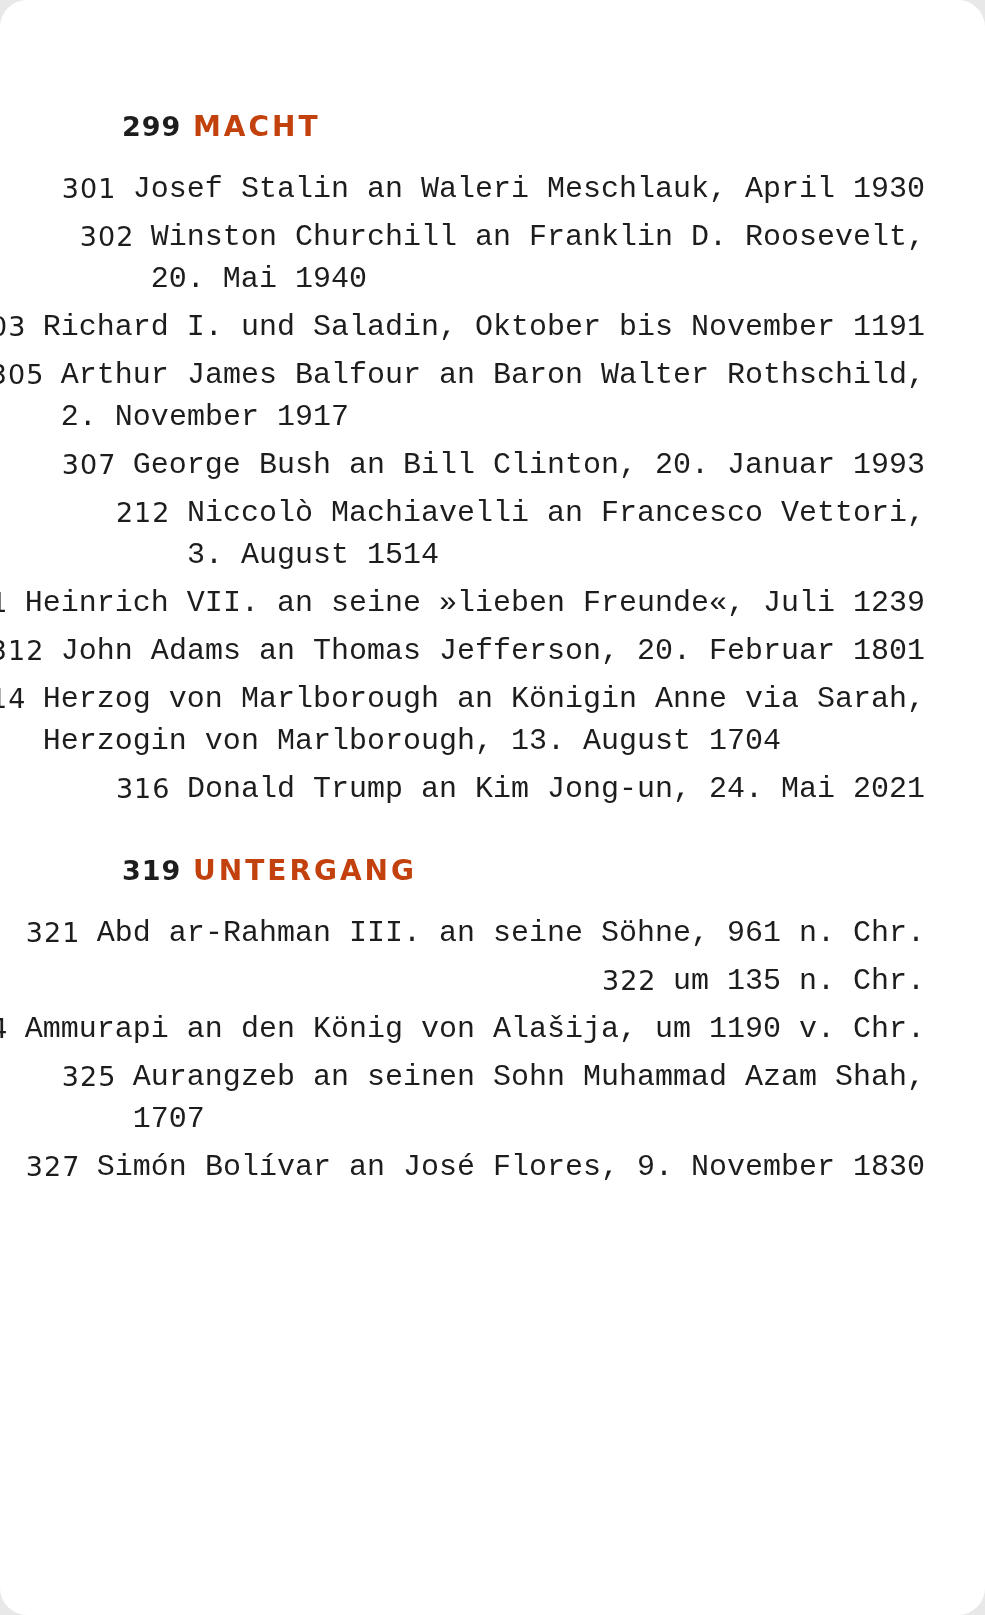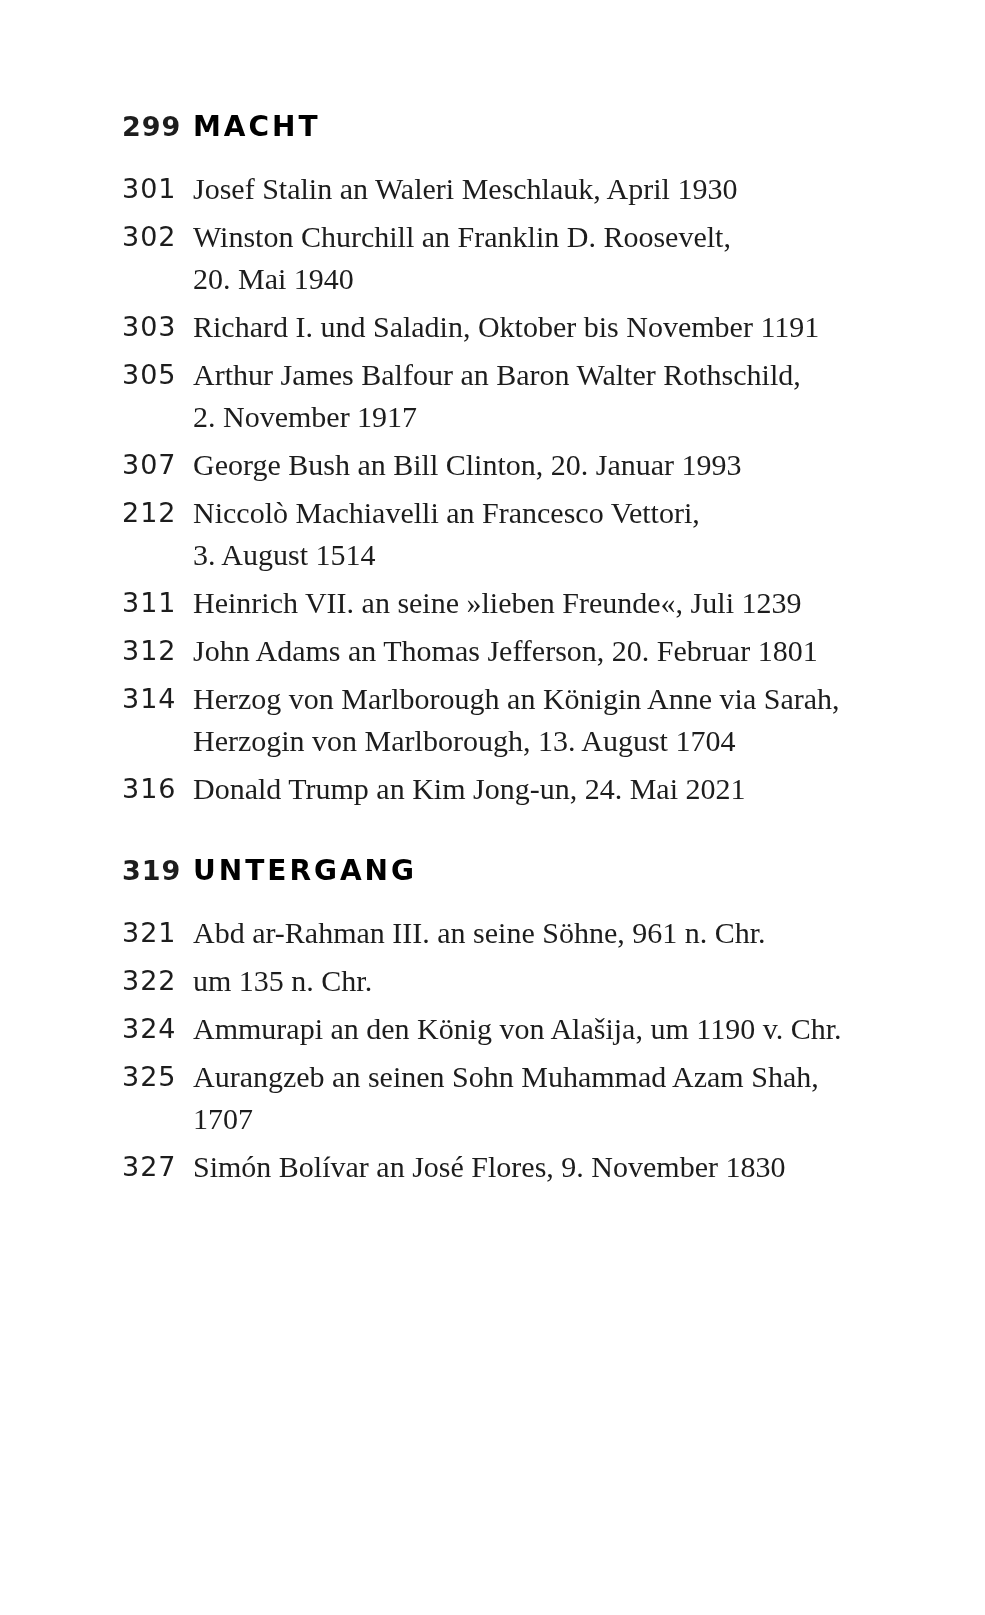--- a/index.html
+++ b/index.html
@@ -10,20 +10,21 @@
   .page {
     position: relative;
     width: 985px;
     height: 1615px;
     margin: 0 auto;
     background: #ffffff;
     box-sizing: border-box;
     padding: 106px 60px 14px 122px;
     color: #1d1d1d;
     overflow: hidden;
+    border-radius: 27px;
   }
   .toc-section { display: block; }
   .toc-section + .toc-section { margin-top: 40px; }
 
   .row { display: flex; align-items: flex-start; }
 
   .num {
     flex: none;
     width: 71px;
     font-family: "DejaVu Sans", "Liberation Sans", sans-serif;
@@ -34,33 +35,34 @@
   }
 
   .heading-row { margin-bottom: 20px; }
   .heading-num { font-weight: 700; font-size: 27px; }
   .heading-title {
     font-family: "DejaVu Sans", "Liberation Sans", sans-serif;
     font-weight: 700;
     font-size: 28px;
     line-height: 42px;
     letter-spacing: 3px;
-    color: #000000;
+    color: #c2410c;
   }
 
-  .entry-row { margin-bottom: 6px; }
+  .entry-row { margin-bottom: 6px; justify-content: flex-end; }
   .entry-text {
     font-family: "Liberation Serif", "DejaVu Serif", serif;
     font-size: 30px;
     line-height: 42px;
     color: #1d1d1d;
   }
   .entry-text .line {
     display: block;
     white-space: nowrap;
+    font-family: Liberation Mono, monospace;
   }
 </style>
 </head>
 <body>
 
 <div class="page">
   <main id="toc">
   <section class="toc-section">
     <div class="row heading-row">
       <span class="num heading-num">299</span>

